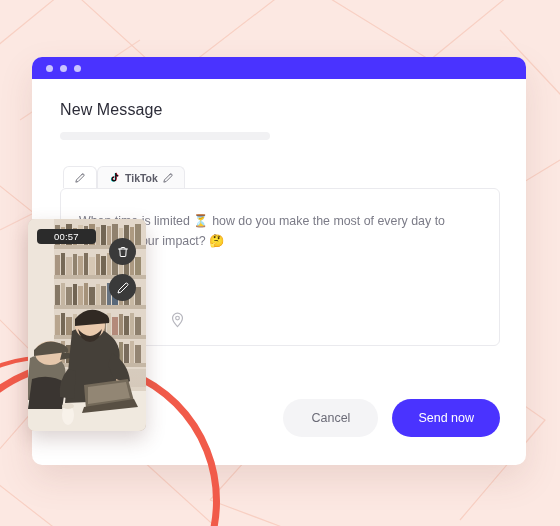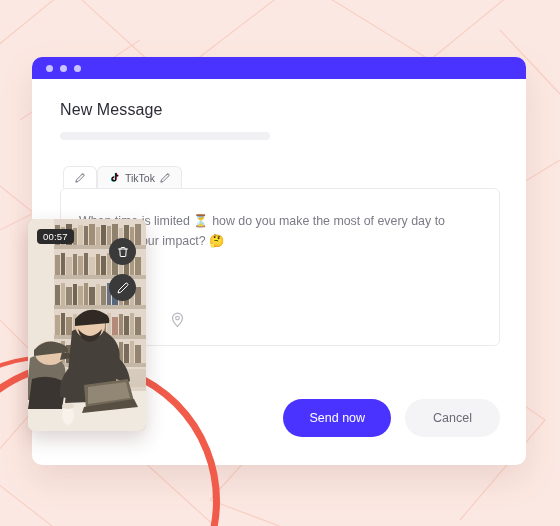--- a/index.html
+++ b/index.html
@@ -98,20 +98,21 @@
     background: #F1F1F3;
     margin-bottom: 24px;
   }
 
   
   #tab-strip {
     display: flex;
     align-items: flex-end;
     height: 24px;
     margin-left: 3px;
+    font-weight: bold;
   }
   .tab {
     display: flex;
     align-items: center;
     gap: 5px;
     height: 22px;
     padding: 0 11px;
     border: 1px solid #EAEAEE;
     border-bottom: none;
     border-radius: 6px 6px 0 0;
@@ -202,21 +203,21 @@
     background: #C9BEB4;
   }
   #video-photo { position: absolute; inset: 0; width: 100%; height: 100%; }
   #duration-badge {
     position: absolute;
     left: 9px;
     top: 10px;
     background: #2B2B2B;
     color: #fff;
     font-size: 9.5px;
-    padding: 2px 6px;
+    padding: 2px 17px;
     border-radius: 4px;
     letter-spacing: .2px;
     z-index: 6;
   }
   .circle-btn {
     position: absolute;
     right: 10px;
     width: 27px;
     height: 27px;
     border-radius: 50%;
@@ -338,22 +339,22 @@
       <span title="Upload media">
         <svg id="upload-icon" viewBox="0 0 24 24" fill="none" stroke="#55555F" stroke-width="1.9" stroke-linecap="round" stroke-linejoin="round">
           <path d="M12 15V3"></path>
           <path d="M7.5 7.5L12 3l4.5 4.5"></path>
           <path d="M4 14v5a1.6 1.6 0 0 0 1.6 1.6h12.8A1.6 1.6 0 0 0 20 19v-5"></path>
         </svg>
       </span>
     </div>
 
     <div id="footer-actions">
+      <button class="btn" id="cancel-button">Cancel</button>
       <button class="btn" id="send-button">Send now</button>
-      <button class="btn" id="cancel-button">Cancel</button>
     </div>
 
   </div>
 </div>
 
 <div id="video-card">
 
   <svg id="video-photo" viewBox="0 0 118 212" preserveAspectRatio="xMidYMid slice">
     <defs>
       <linearGradient id="wallg" x1="0" y1="0" x2="0" y2="1">

